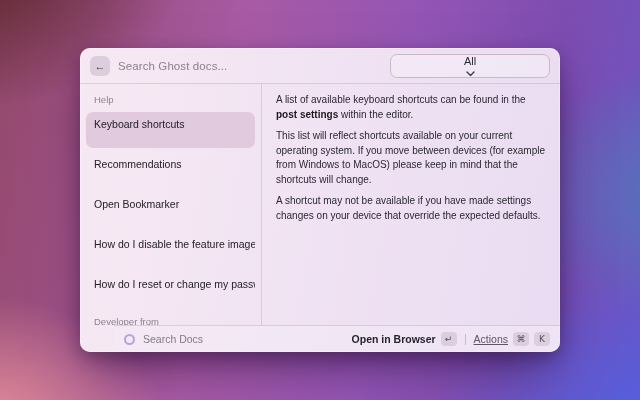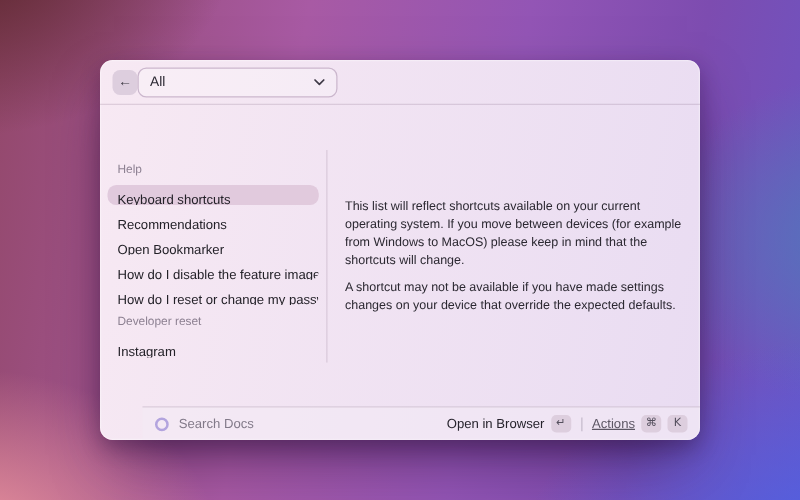--- a/index.html
+++ b/index.html
@@ -26,84 +26,86 @@
   .topbar { height:36px; flex:0 0 36px; display:flex; align-items:center;
             padding:0 10px; border-bottom:1px solid var(--divider); }
   .back { width:20px; height:20px; border:none; border-radius:6px;
           background:var(--chip); color:#3a3640; font-size:11px; line-height:20px;
           text-align:center; cursor:default; flex:0 0 auto; font-family:inherit; }
   .search-ph { flex:1; margin-left:8px; font-size:11.5px; color:var(--muted);
                letter-spacing:.1px; }
   .dropdown { width:160px; height:24px; border-radius:7px;
               border:1px solid #cbb7cd; background:rgba(255,255,255,.28);
               display:flex; align-items:center; justify-content:space-between;
-              padding:0 9px; font-size:11px; font-weight:500; color:#2c2933; }
+              padding:0 9px; font-size:11px; font-weight:500; color:#2c2933;flex-direction:column; }
   
-  .main { flex:1; display:flex; min-height:0;align-items:center; }
+  .main { flex:1; display:flex; min-height:0; }
   .sidebar { width:182px; flex:0 0 182px; border-right:1px solid var(--divider);
              padding:6px 6px 0 6px; overflow:hidden; }
   .sec { height:16px; line-height:16px; padding:0 8px; font-size:9.5px;
          color:var(--muted); margin:2px 0 4px; }
   .sec.second { margin-top:6px; }
-  .item { height:16px; line-height:24px; padding:0 8px; border-radius:7px;
+  .item { height:36px; line-height:24px; padding:0 8px; border-radius:7px;
           font-size:10.5px; color:#232128; margin-bottom:4px;
           white-space:nowrap; overflow:hidden; }
   .item.sel { background:var(--selection); }
   .content { flex:1; padding:9px 13px 0 14px; font-size:10px; line-height:14.5px;
              color:#2b2831; }
   .content p { margin:0 0 7px; }
   .content b { font-weight:700; color:#1c1a20; }
   
   .bottombar { height:27px; flex:0 0 27px; display:flex; align-items:center;
                padding:0 10px; border-top:1px solid var(--divider);
                background:rgba(244,236,246,.5);margin-left:34px; }
   .ring { width:11px; height:11px; border-radius:50%;
           border:2px solid var(--ring); flex:0 0 auto; }
   .status { margin-left:8px; font-size:10.5px; color:#827a89; }
   .spacer { flex:1; }
   .act { display:flex; align-items:center; }
-  .act .lbl-primary { font-size:10.5px; font-weight:400; color:#26232c; }
+  .act .lbl-primary { font-size:10.5px; font-weight:700; color:#26232c; }
   .act .lbl-secondary { font-size:10.5px; color:#5d5765;text-decoration:underline; }
   kbd { min-width:16px; height:14px; padding:0 3px; margin-left:5px;
         border-radius:4px; background:var(--chip); color:#55505e;
         font-size:9px; display:inline-flex; align-items:center; justify-content:center;
         font-family:"DejaVu Sans", "Liberation Sans", sans-serif; }
   .sep { width:1px; height:11px; background:rgba(90,80,100,.28); margin:0 8px; }
   .chev { flex:0 0 auto; }
 </style>
 </head>
 <body>
 
 <div class="win">
 
   <div class="topbar">
     <button class="back"><span>←</span></button>
+    <div class="search-ph">Search Ghost docs...</div>
     <div class="dropdown">
       <span>All</span>
       <svg class="chev" width="9" height="6" viewBox="0 0 9 6">
         <polyline points="1,1 4.5,4.5 8,1" fill="none" stroke="#3f3a47" stroke-width="1.4" stroke-linecap="round" stroke-linejoin="round"></polyline>
       </svg>
     </div>
   </div>
 
   <div class="main">
 
     <div class="sidebar">
       <div class="sec">Help</div>
       <div class="item sel">Keyboard shortcuts</div>
       <div class="item">Recommendations</div>
       <div class="item">Open Bookmarker</div>
       <div class="item">How do I disable the feature image a...</div>
       <div class="item">How do I reset or change my passw...</div>
-      <div class="sec second">Developer reset</div>
+      <div class="sec second">Developer from</div>
       <div class="item">Instagram</div>
 
     </div>
 
     <div class="content">
+      <p><span>A list of available keyboard shortcuts can be found in the </span><b>post settings</b><span> within the editor.</span></p>
       <p>This list will reflect shortcuts available on your current operating system. If you move between devices (for example from Windows to MacOS) please keep in mind that the shortcuts will change.</p>
       <p>A shortcut may not be available if you have made settings changes on your device that override the expected defaults.</p>
     </div>
 
   </div>
 
   <div class="bottombar">
     <span class="ring"></span>
     <span class="status">Search Docs</span>
     <div class="spacer"></div>

